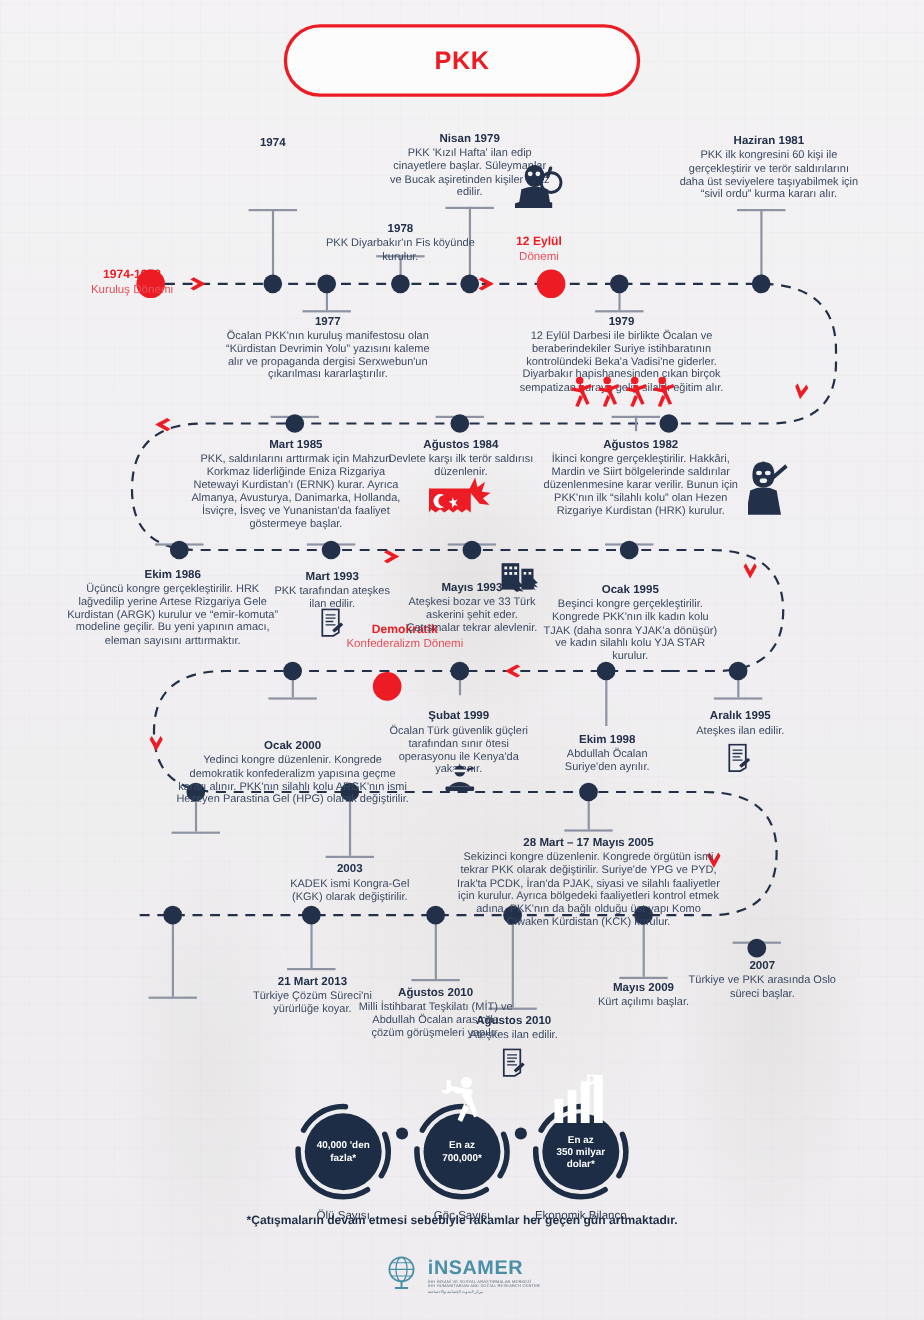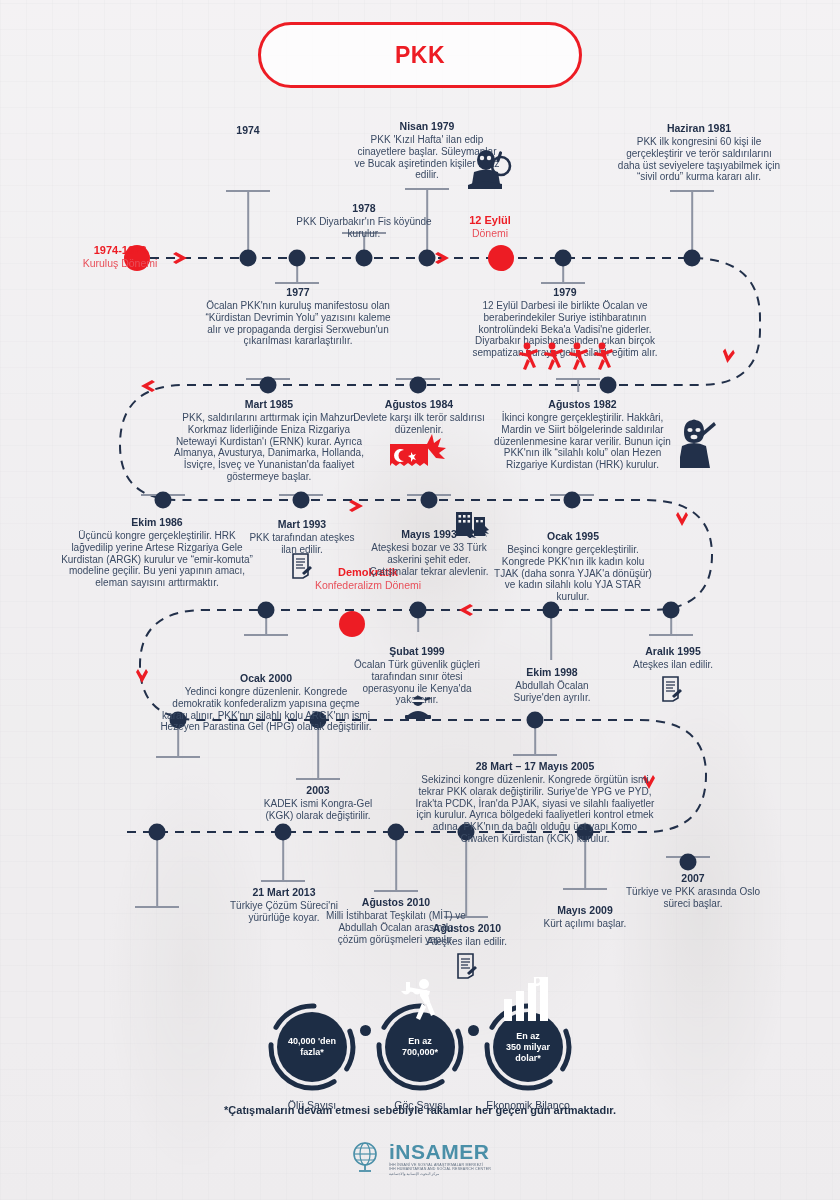--- a/index.html
+++ b/index.html
@@ -81,21 +81,21 @@
   .stat-cap{margin-top:6px;font-size:10.5px;color:#2b3a52;}
   .dot-sep{position:absolute;width:11px;height:11px;border-radius:50%;background:#1d2d45;top:40px;}
 
   .footnote{
     position:absolute;left:0;top:1104px;width:840px;text-align:center;
     font-weight:bold;font-size:11px;color:#1d2d45;z-index:7;
   }
   .logo{position:absolute;left:0;top:1140px;width:840px;text-align:center;z-index:7;}
   .logo-inner{display:inline-flex;align-items:center;gap:6px;}
   .logo-txt{text-align:left;}
-  .logo-name{font-weight:bold;font-size:21px;color:#4a8fa8;letter-spacing:.5px;line-height:19px;}
+  .logo-name{font-weight:bold;font-size:18px;color:#4a8fa8;letter-spacing:.5px;line-height:19px;}
   .logo-sub{font-size:3.6px;color:#5c6b7d;line-height:4.6px;letter-spacing:.2px;}
 </style>
 </head>
 <body>
 
 <div id="page">
 
   <div class="bg-photo"></div>
   <div class="bg-grid"></div>
   <div class="veil"></div>
@@ -430,21 +430,21 @@
   <div class="stem" style="left:688px;top:856px;height:12px;"></div>
   <div class="stem-cap" style="left:688px;top:856px;"></div>
   <div class="entry" style="left:617px;top:872px;width:152px;">
     <div class="hd">2007</div>
     <div class="bd">Türkiye ve PKK arasında Oslo süreci başlar.</div>
   </div>
 
   <div class="node" style="left:585px;top:832px;"></div>
   <div class="stem" style="left:585px;top:838px;height:50px;"></div>
   <div class="stem-cap" style="left:585px;top:888px;"></div>
-  <div class="entry" style="left:520px;top:892px;width:130px;margin-top:12px;">
+  <div class="entry" style="left:520px;top:892px;width:130px;">
     <div class="hd">Mayıs 2009</div>
     <div class="bd">Kürt açılımı başlar.</div>
   </div>
 
   <div class="node" style="left:466px;top:832px;"></div>
   <div class="stem" style="left:466px;top:838px;height:78px;"></div>
   <div class="stem-cap" style="left:466px;top:916px;"></div>
   <div class="entry" style="left:404px;top:922px;width:126px;">
     <div class="hd">Ağustos 2010</div>
     <div class="bd">Ateşkes ilan edilir.</div>

